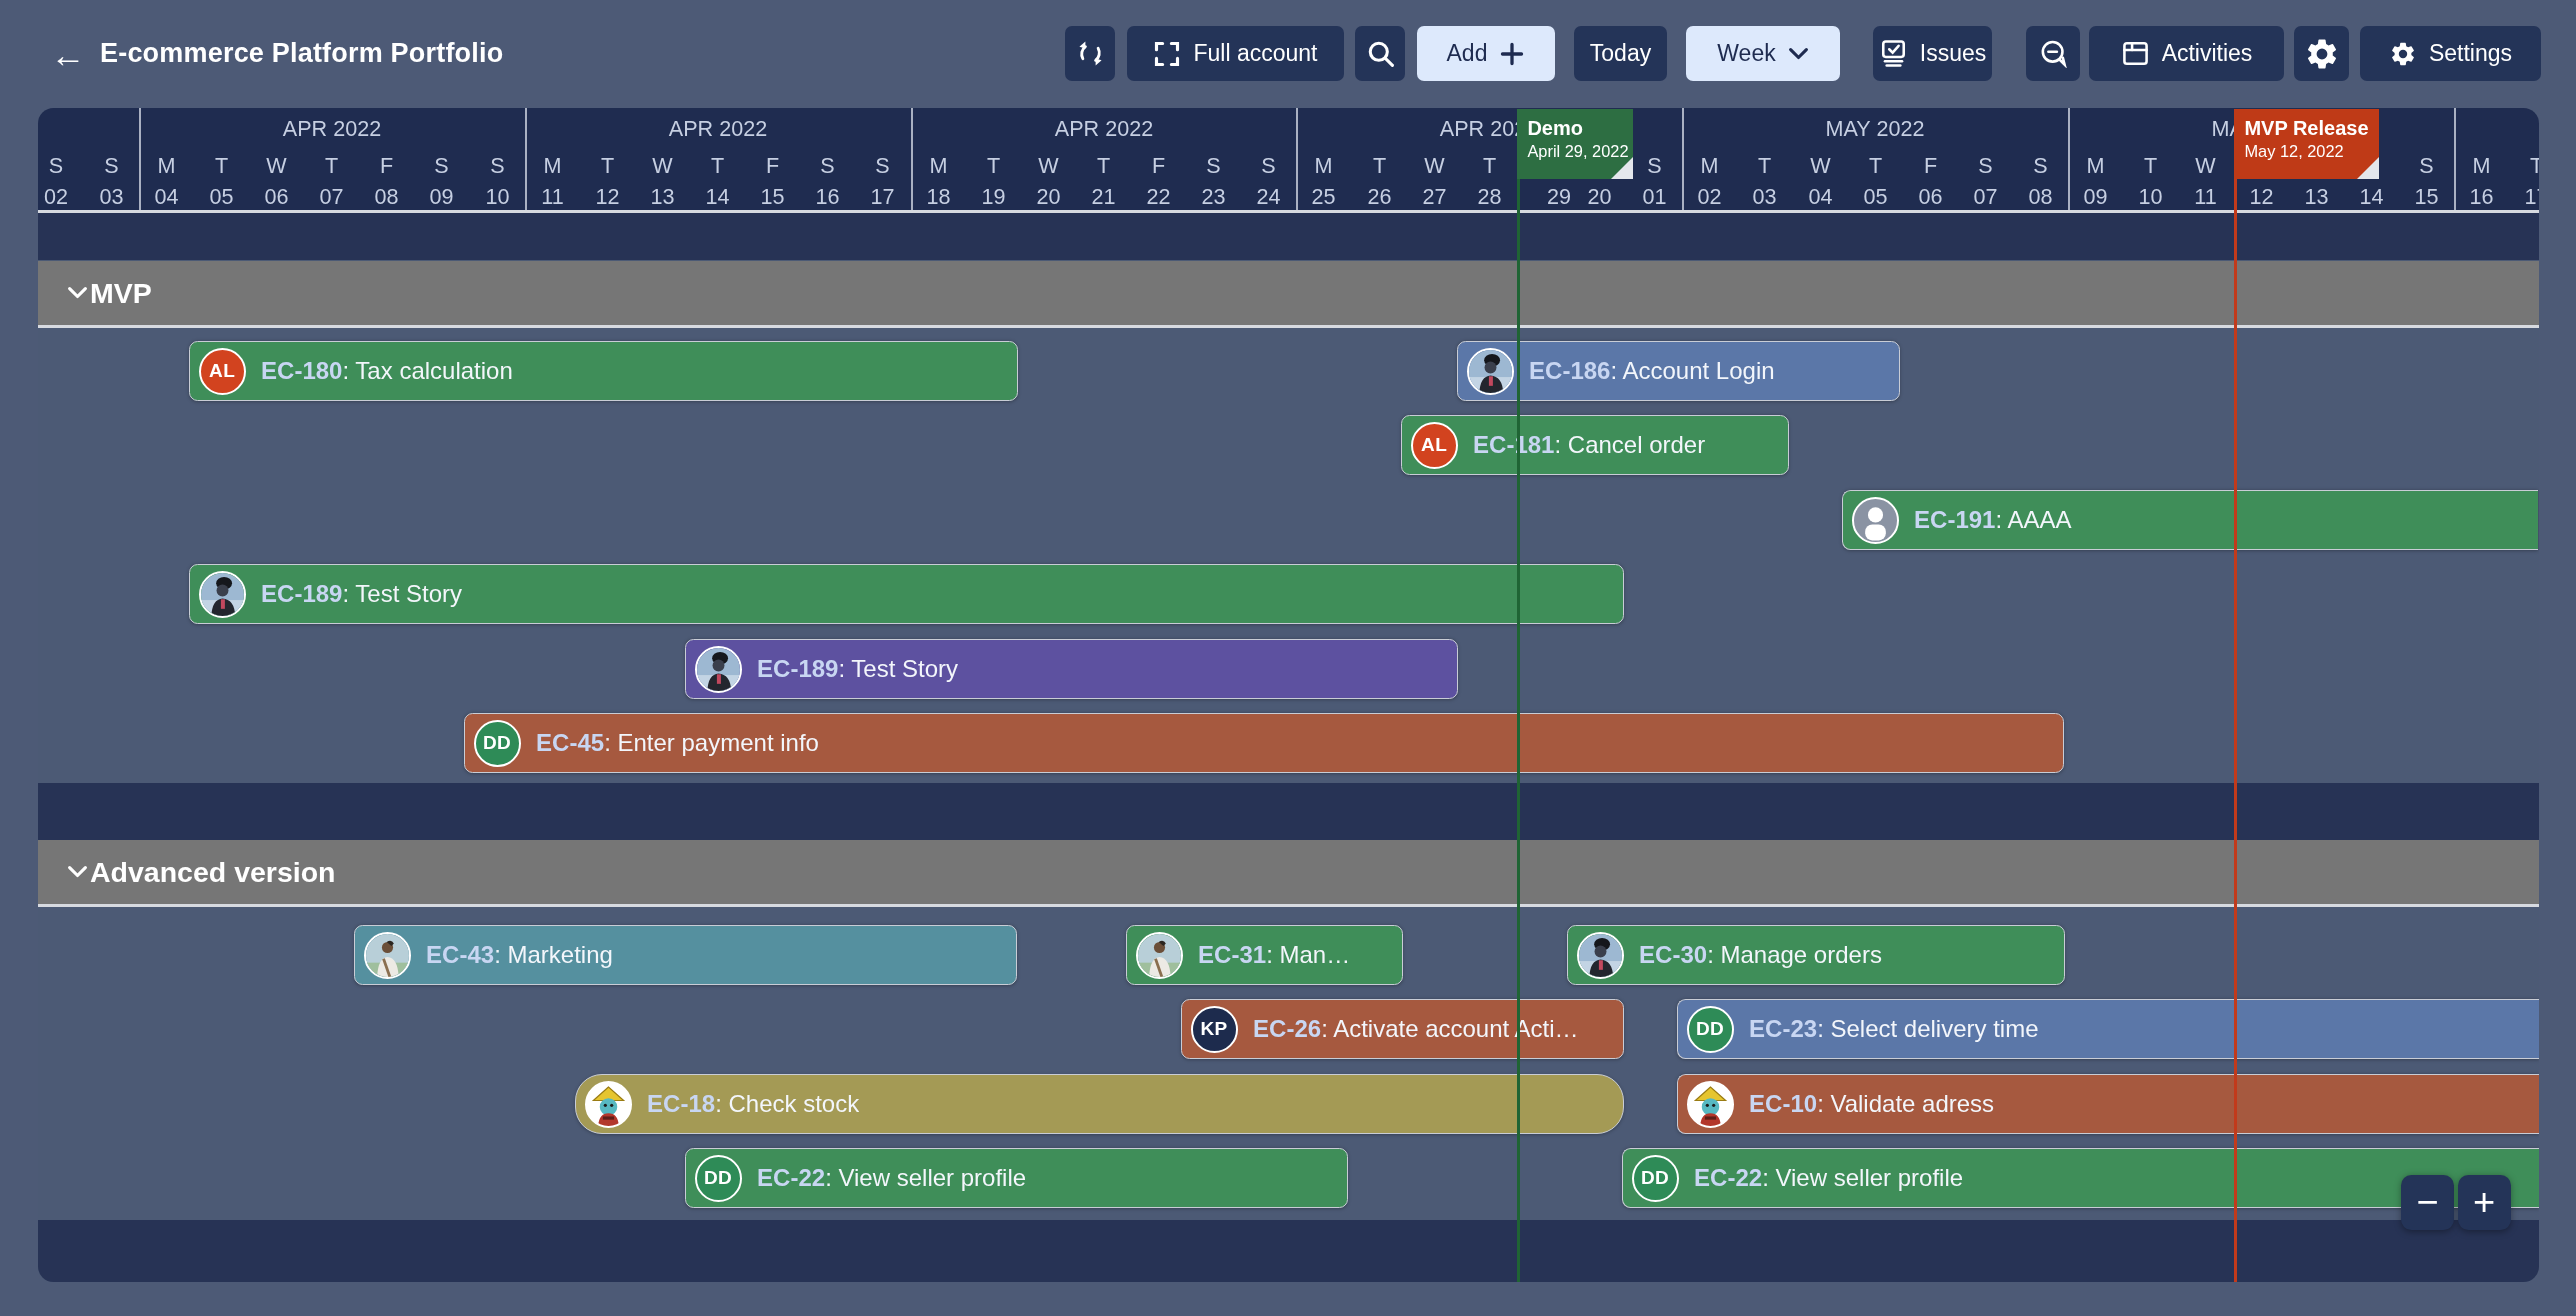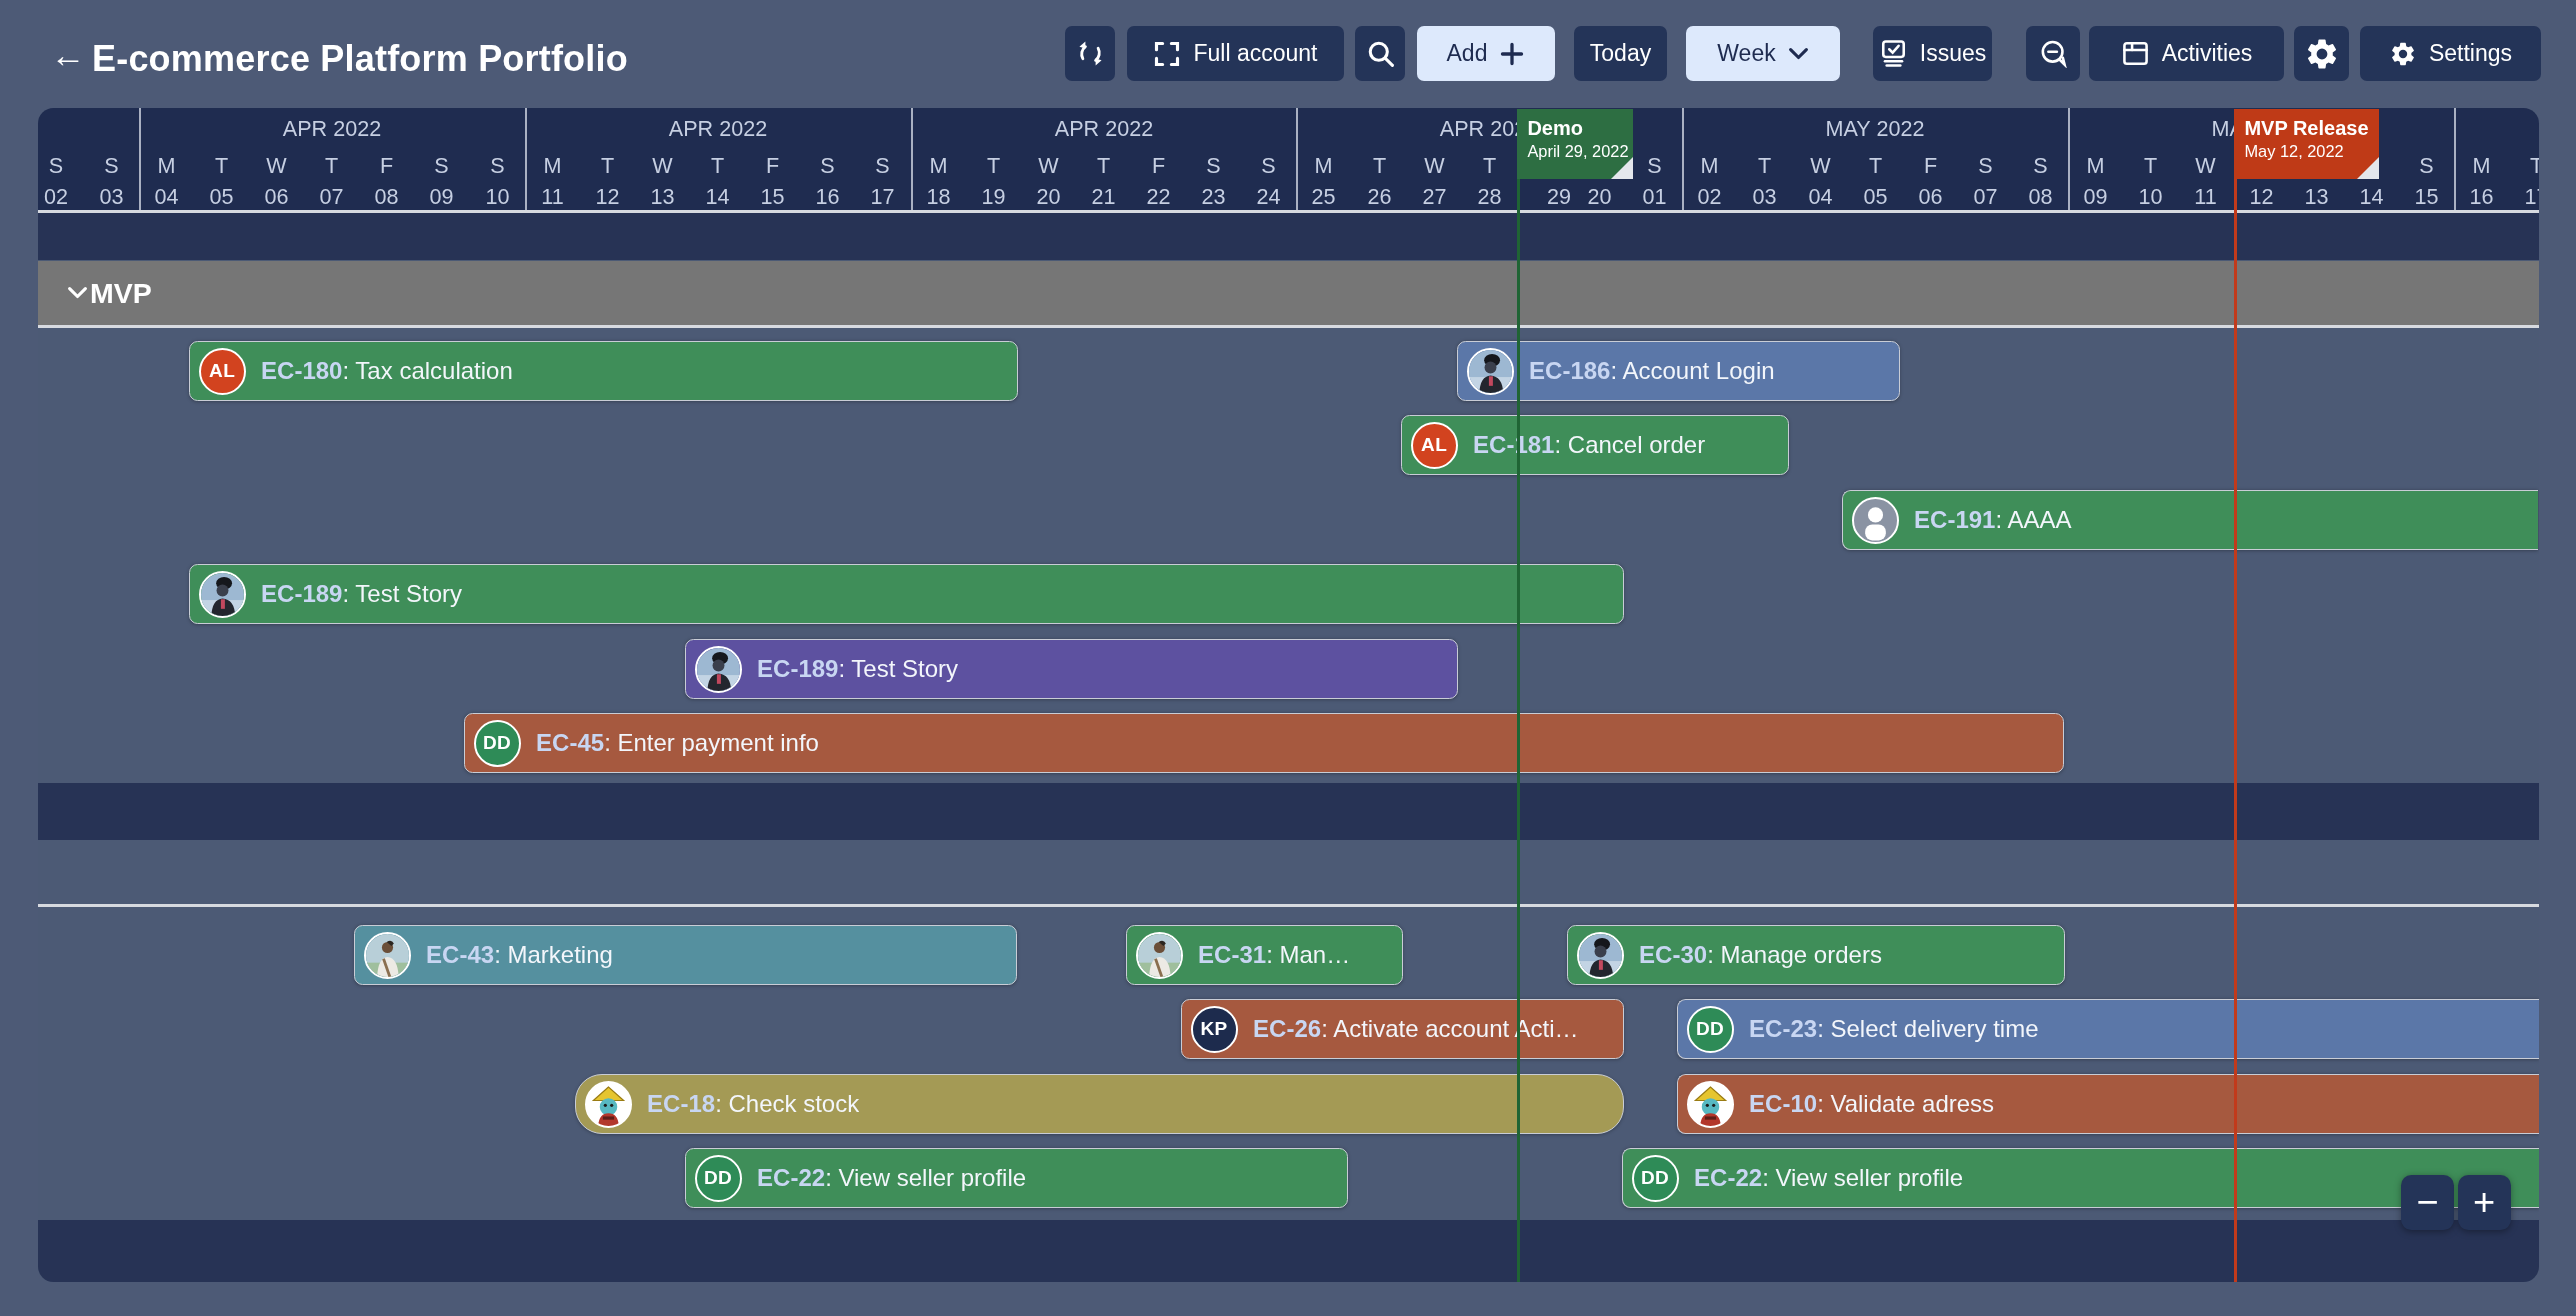--- a/index.html
+++ b/index.html
@@ -8,21 +8,21 @@
     --btn-light-text:#1e2b50; --hdr-text:#c6cfe2; --bar-border:#c9cdd6;
     --bar-key:#c8d6f2; --bar-name:#f3f6fb;
   }
   *{box-sizing:border-box;margin:0;padding:0}
   html,body{width:2576px;height:1316px;overflow:hidden}
   body{font-family:"Liberation Sans","DejaVu Sans",sans-serif;background:var(--page-bg);position:relative}
 
   
   .toolbar{position:absolute;left:0;top:0;width:2576px;height:108px}
   .back{position:absolute;left:48px;top:35px;width:40px;height:40px;color:#fff;font-size:35px;line-height:40px;text-align:center;cursor:pointer}
-  .title{position:absolute;left:92px;top:38px;color:#fff;font-size:36px;font-weight:700;letter-spacing:0.2px;white-space:nowrap}
+  .title{position:absolute;left:100px;top:38px;color:#fff;font-size:27px;font-weight:700;letter-spacing:0.2px;white-space:nowrap}
   .btn{position:absolute;top:26px;height:55px;border-radius:7px;display:flex;align-items:center;justify-content:center;gap:12px;
        background:var(--btn-dark);color:#fff;font-size:23px;white-space:nowrap;cursor:pointer}
   .btn.light{background:var(--btn-light);color:var(--btn-light-text)}
   .btn svg{display:block}
   .btn .dk{stroke:#fff}
   .btn.light .dk{stroke:var(--btn-light-text)}
 
   
   .grid{position:absolute;left:38px;top:108px;width:2501px;height:1174px;border-radius:15.5px;overflow:hidden;background:var(--body-bg)}
   .gheader{position:absolute;left:0;top:0;width:100%;height:102px;background:var(--header-bg)}
@@ -412,20 +412,26 @@
 <div class="band" style="top: 105px; height: 47px;"></div>
     <div class="band" style="top: 675px; height: 57px;"></div>
     <div class="band" style="top: 1112px; height: 62px;"></div>
     <div class="sechdr" style="top: 153px;">
       <svg width="21" height="14" viewBox="0 0 24 16" fill="none">
         <path d="M3 3 L12 12 L21 3" stroke="#fff" stroke-width="3.6" stroke-linecap="round" stroke-linejoin="round"></path>
       </svg>
       <div class="sectitle">MVP</div>
     </div>
     <div class="sec-divider" style="top: 217px;"></div>
+    <div class="sechdr" style="top: 732px;">
+      <svg width="21" height="14" viewBox="0 0 24 16" fill="none">
+        <path d="M3 3 L12 12 L21 3" stroke="#fff" stroke-width="3.6" stroke-linecap="round" stroke-linejoin="round"></path>
+      </svg>
+      <div class="sectitle">Advanced version</div>
+    </div>
     <div class="sec-divider" style="top: 796px;"></div>
     <div class="vline" style="left: 1479px; background: rgb(31, 100, 52);"></div>
     <div class="mlabel" style="left: 1479px; width: 116px; background: rgb(45, 110, 66);">
       <div class="mname">Demo</div>
       <div class="mdate">April 29, 2022</div>
       <div class="mnotch"></div>
     </div>
     <div class="vline" style="left: 2196px; background: rgb(194, 58, 27);"></div>
     <div class="mlabel" style="left: 2196px; width: 145px; background: rgb(191, 58, 23);">
       <div class="mname">MVP Release</div>

